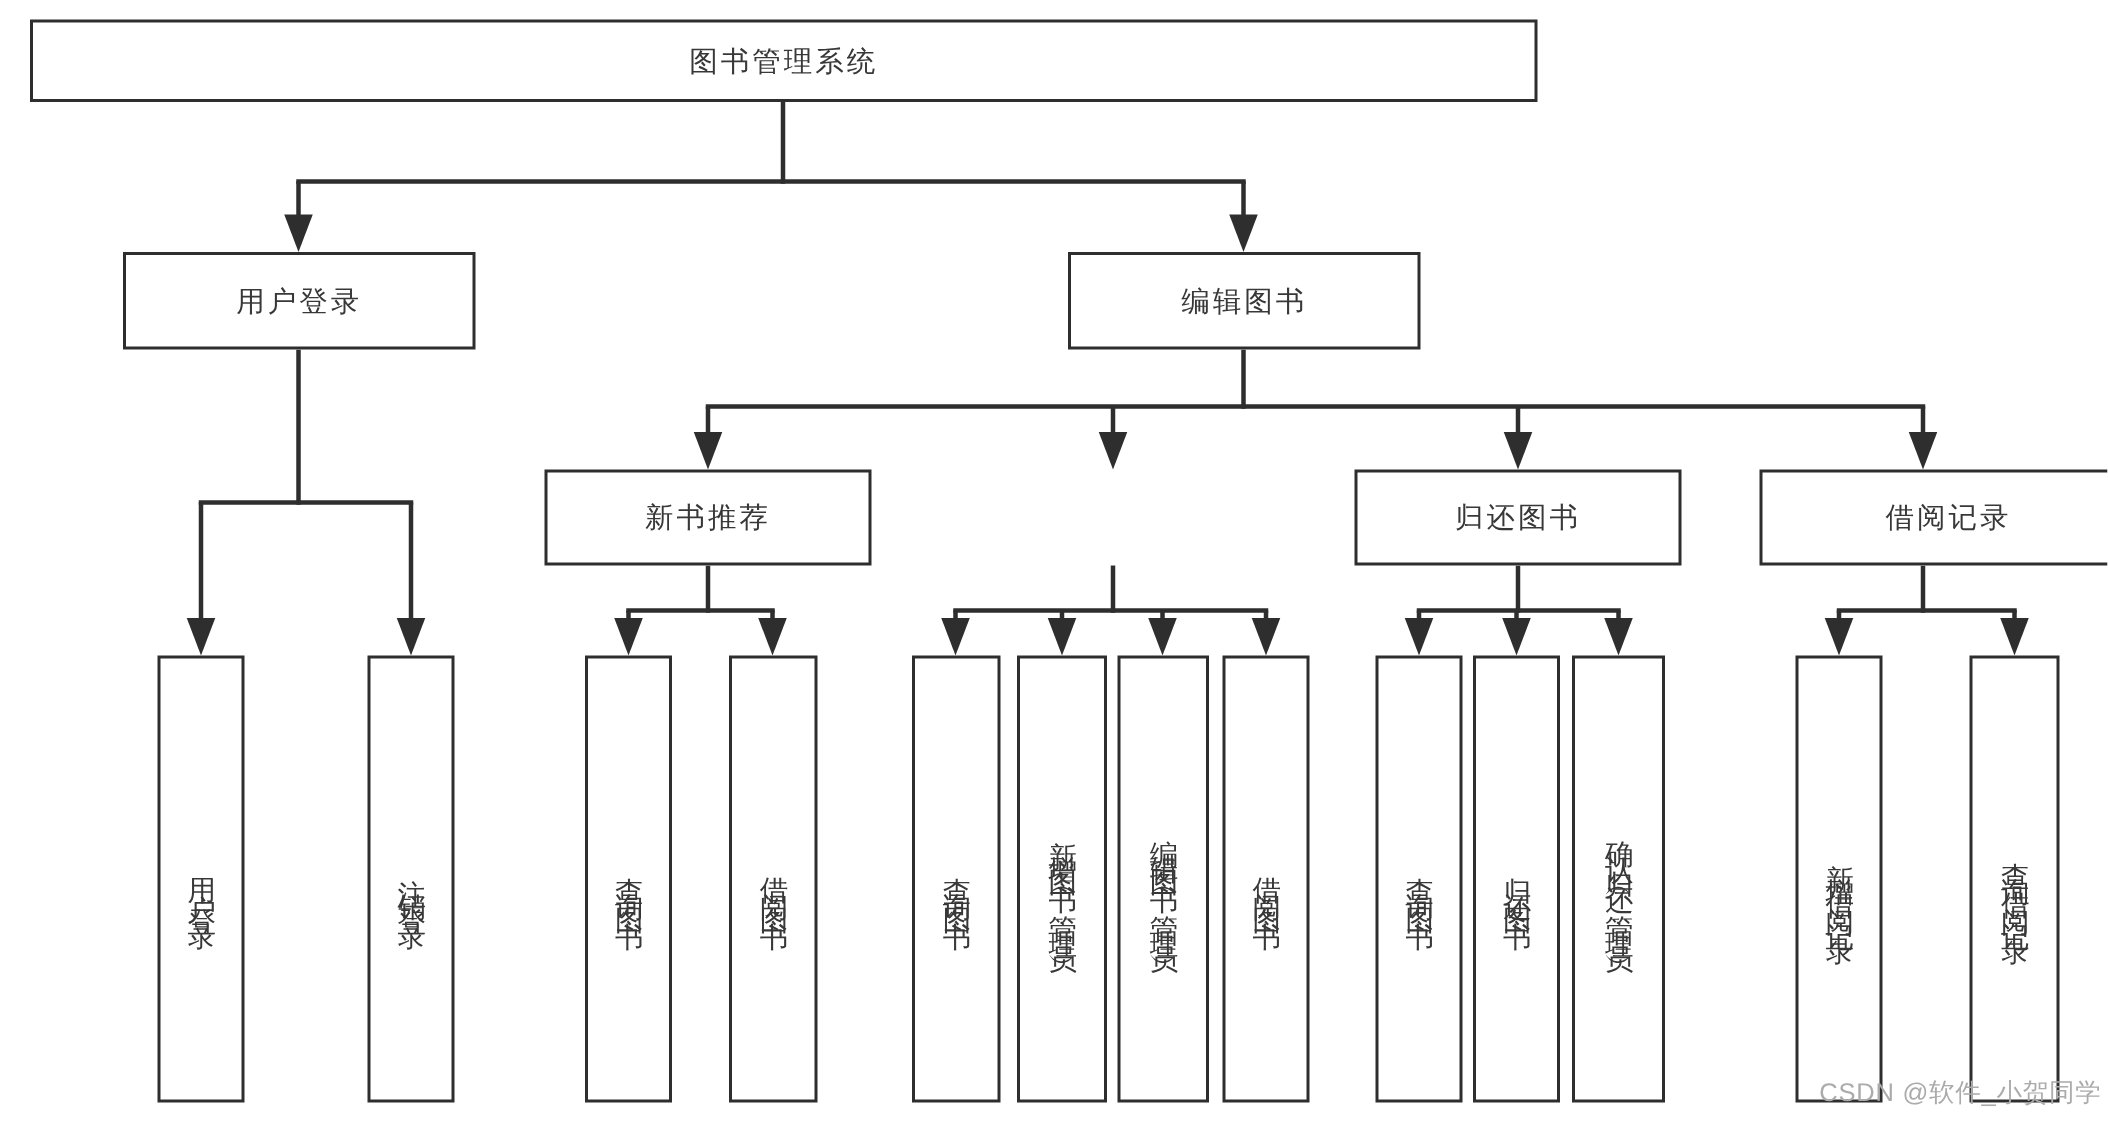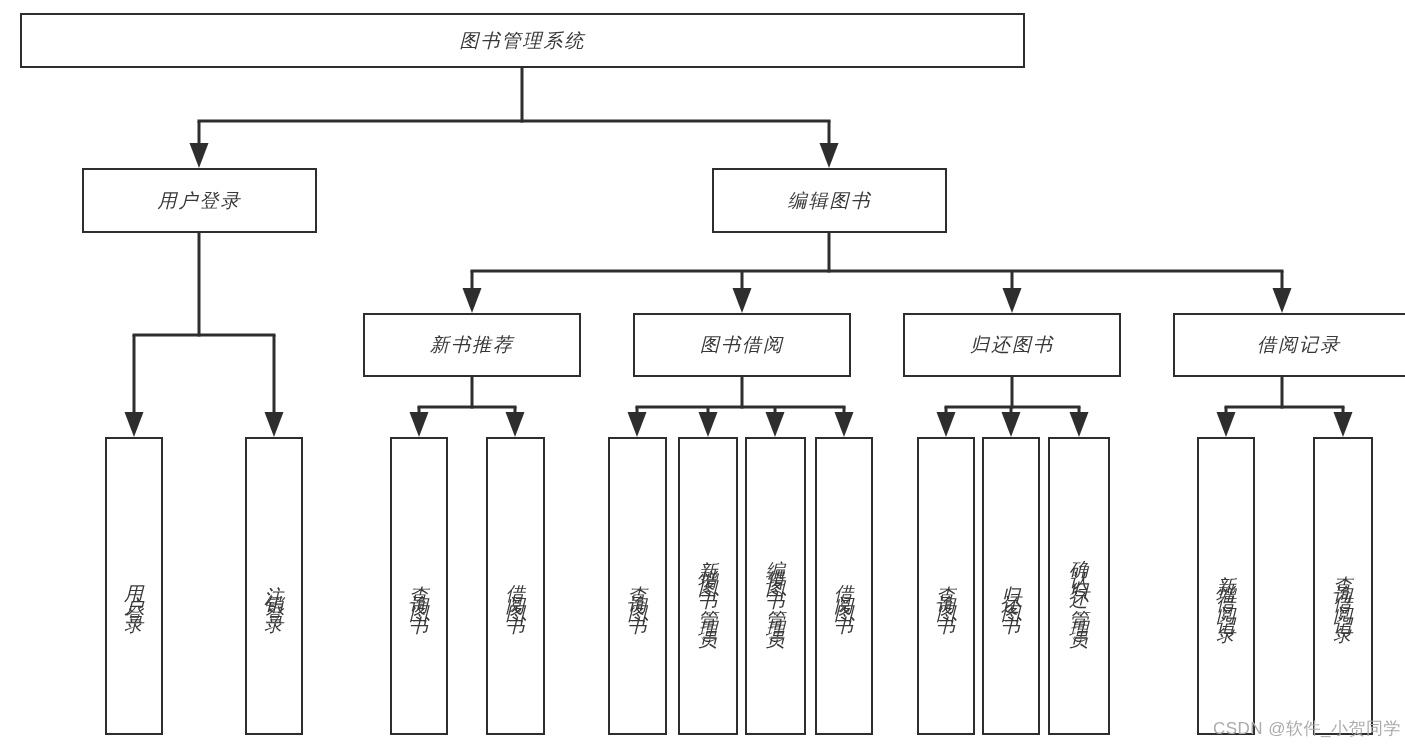--- a/index.html
+++ b/index.html
@@ -4,21 +4,21 @@
 <style>
   html,body{margin:0;padding:0;background:#ffffff;}
   .canvas{
     position:relative;width:1405px;height:747px;background:#ffffff;
     font-family:"Liberation Sans", sans-serif;overflow:hidden;
   }
   .wires{position:absolute;left:0;top:0;z-index:0;}
   .box{
     position:absolute;box-sizing:border-box;background:#ffffff;
     border:2.5px solid #2e2e2e;display:flex;align-items:center;justify-content:center;
-    z-index:1;color:#383838;font-style:italic;
+    z-index:1;color:#383838;
   }
   .box.h .label{font-size:19px;letter-spacing:2px;white-space:nowrap;}
   .box.v .label{
     writing-mode:vertical-rl;text-orientation:upright;
     font-size:19px;letter-spacing:10px;line-height:1;margin-bottom:-8px;
   }
   .watermark{
     position:absolute;z-index:3;right:4px;top:717px;
     font-size:17px;color:#ababab;letter-spacing:.5px;white-space:nowrap;
   }
@@ -101,23 +101,20 @@
   <div class="box h" style="left:82px;top:168px;width:235px;height:65px">
     <span class="label">用户登录</span>
   </div>
   <div class="box h" style="left:712px;top:168px;width:235px;height:65px">
     <span class="label">编辑图书</span>
   </div>
 
   <div class="box h" style="left:363px;top:313px;width:218px;height:64px">
     <span class="label">新书推荐</span>
   </div>
-  <div class="box h" style="left:633px;top:313px;width:218px;height:64px">
-    <span class="label">图书借阅</span>
-  </div>
   <div class="box h" style="left:903px;top:313px;width:218px;height:64px">
     <span class="label">归还图书</span>
   </div>
   <div class="box h" style="left:1173px;top:313px;width:252px;height:64px">
     <span class="label">借阅记录</span>
   </div>
 
   <div class="box v" style="left:105px;top:437px;width:58px;height:298px">
     <span class="label">用户登录</span>
   </div>

